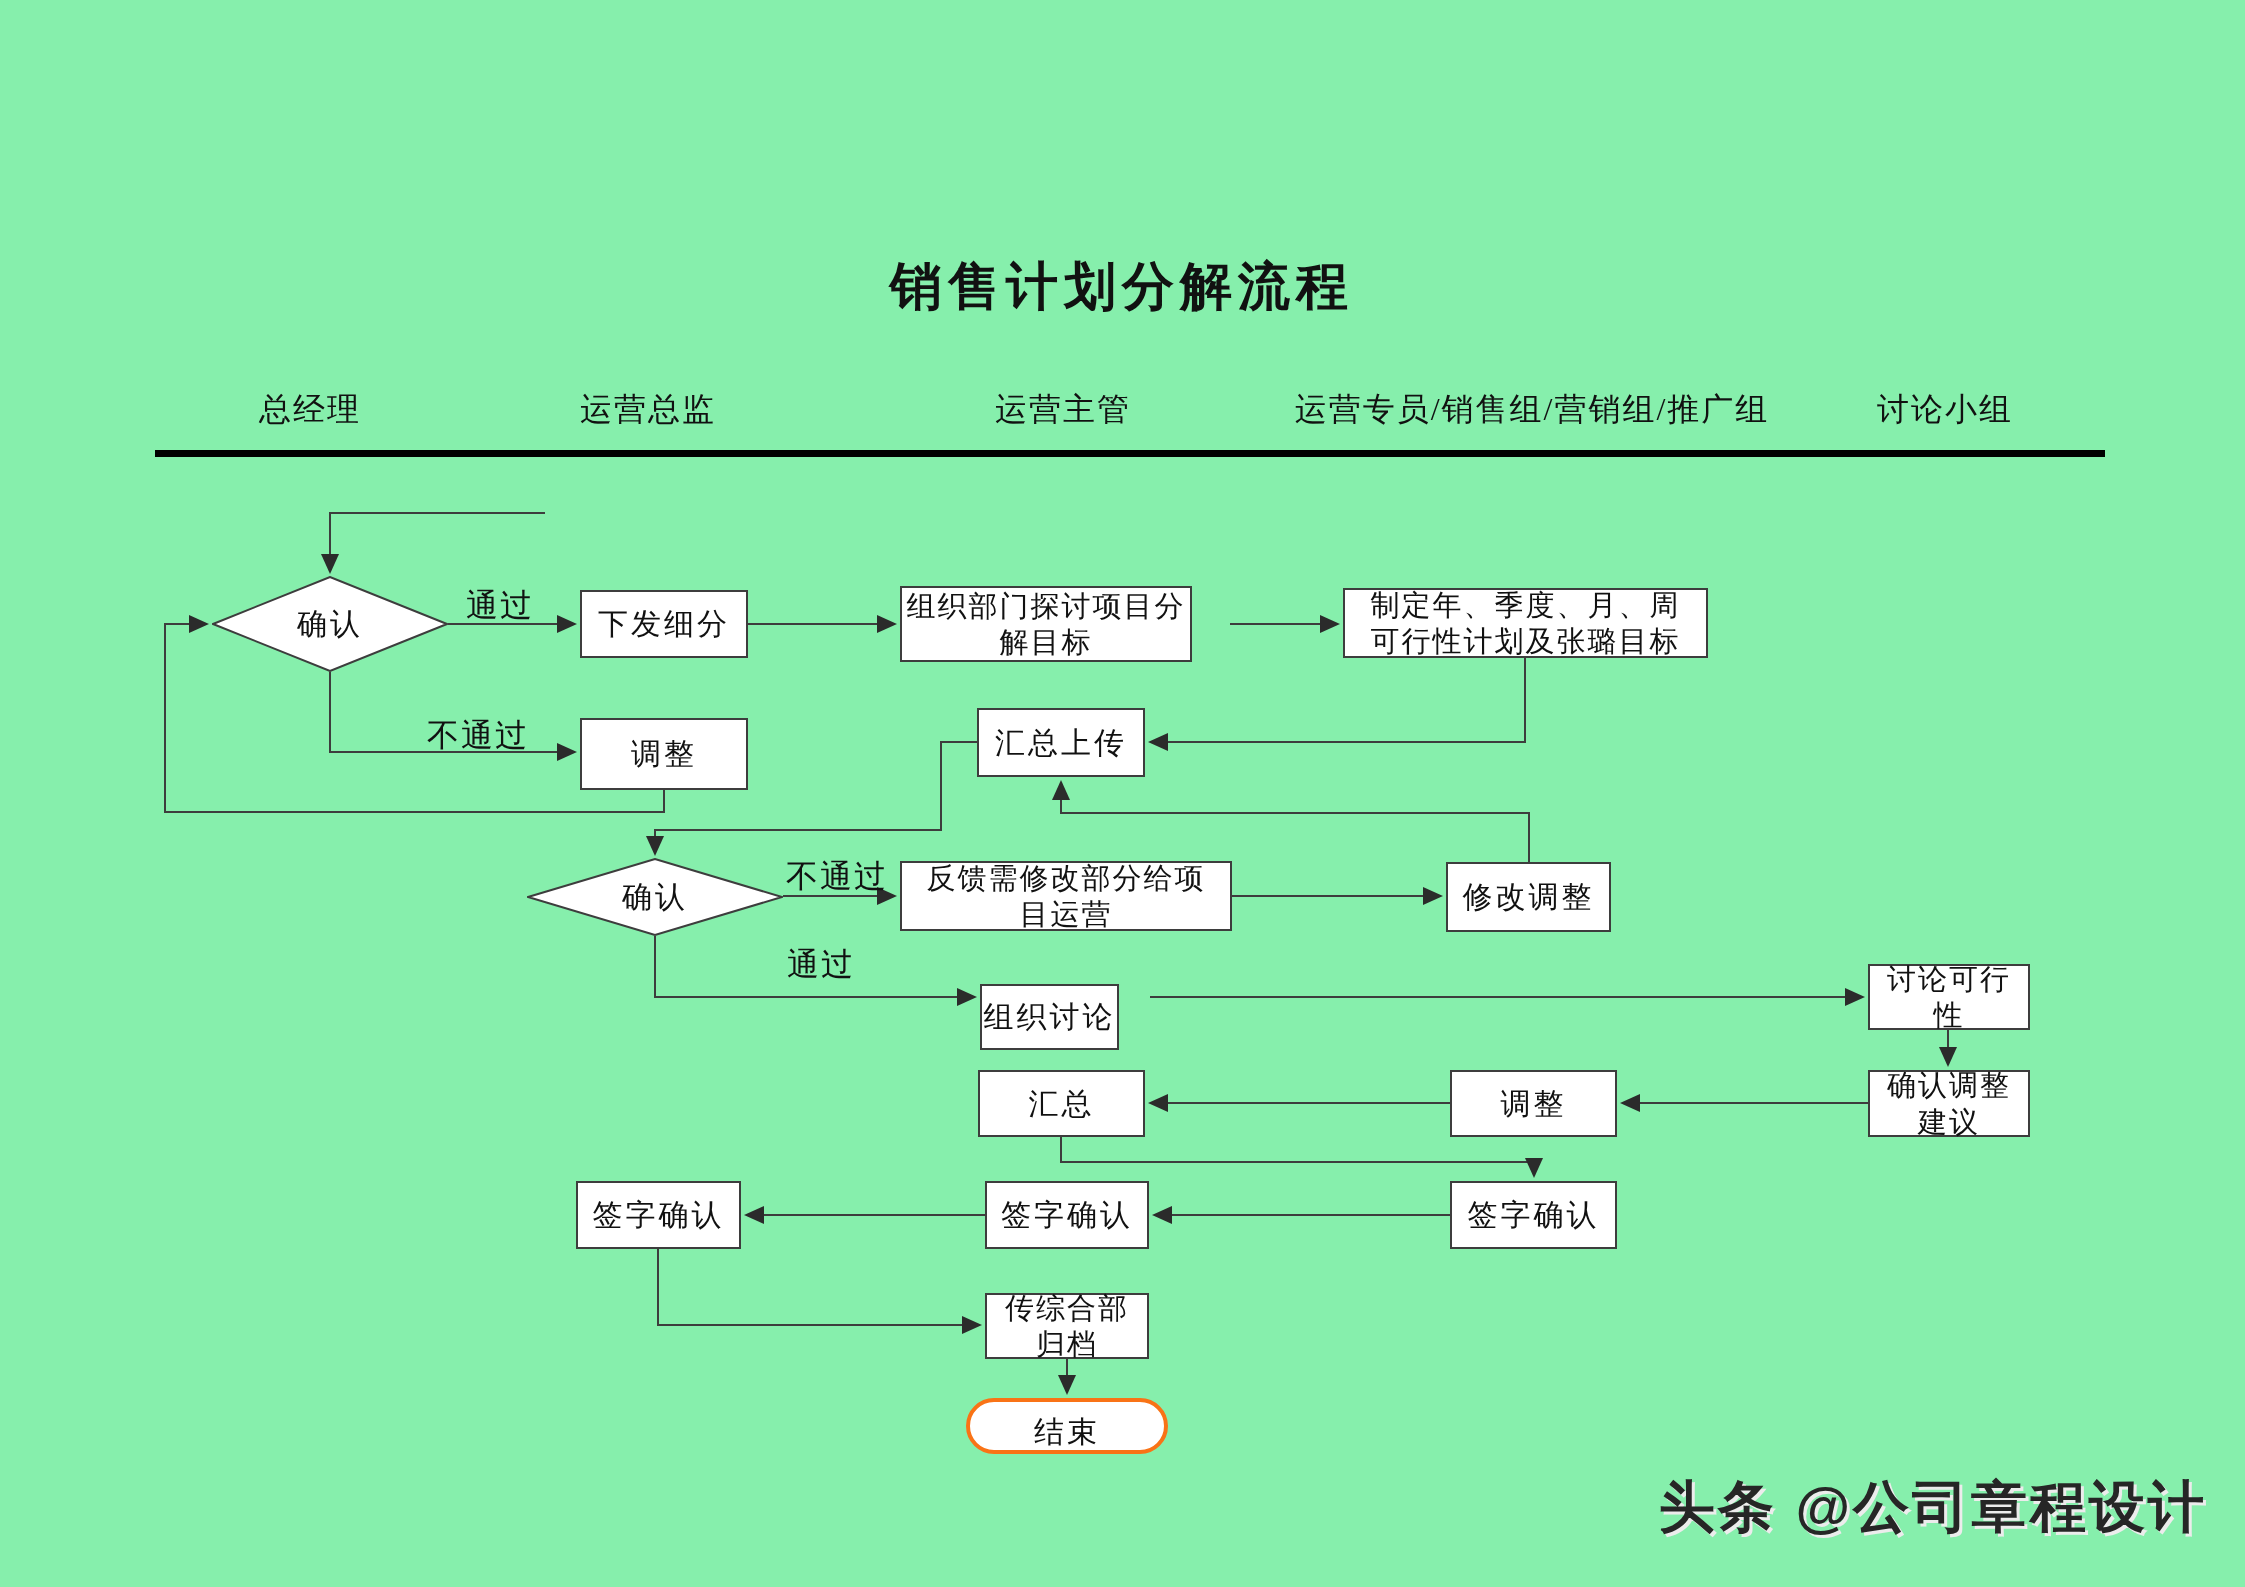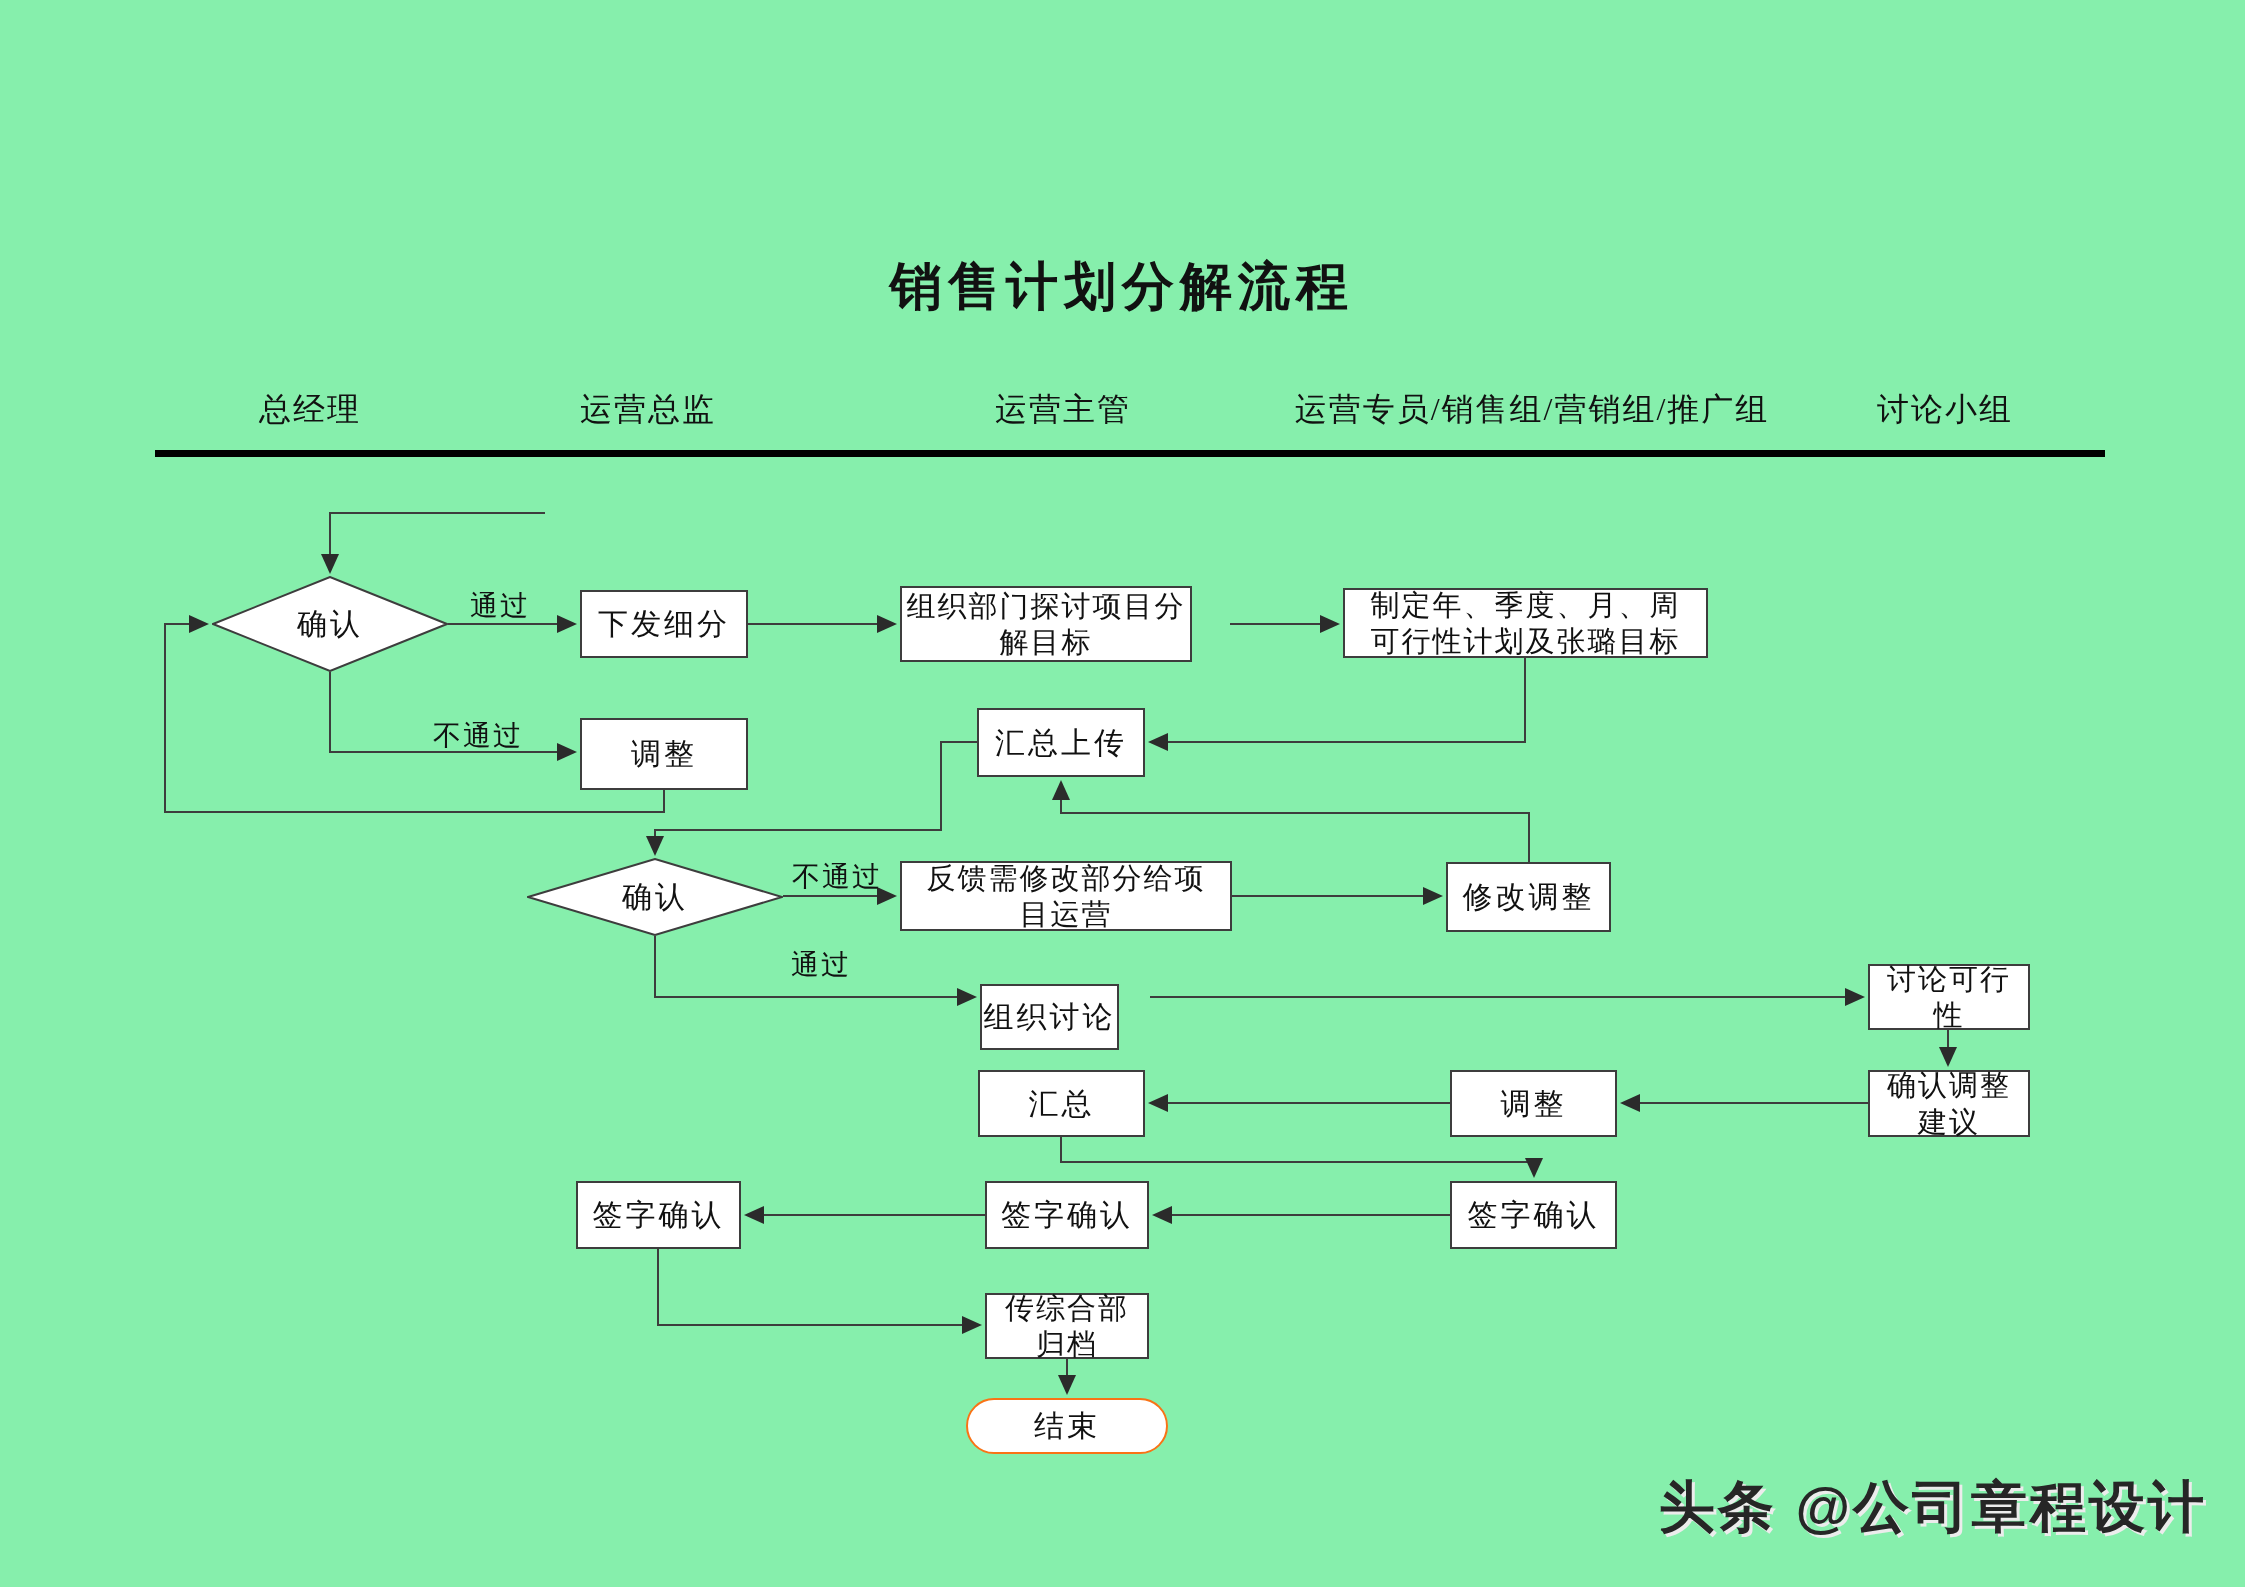--- a/index.html
+++ b/index.html
@@ -17,30 +17,30 @@
   }
   .lane-rule{
     position:absolute;left:155px;top:450px;width:1950px;height:7px;background:#000;
   }
   .edges{position:absolute;left:0;top:0;width:2245px;height:1587px;}
   .node{
     position:absolute;display:flex;align-items:center;justify-content:center;
     box-sizing:border-box;background:#fff;
   }
   .node.box{border:2px solid #3d3d3d;}
-  .node.stadium{border:2px solid #f97316;border-radius:30px;}
+  .node.stadium{border:4px solid #f97316;border-radius:30px;align-items:flex-end;}
   .node.poly{background:transparent;}
   .node.poly svg{position:absolute;left:0;top:0;}
   .nlabel{
     position:relative;z-index:2;font-size:30px;line-height:1.25;text-align:center;
     white-space:pre-line;letter-spacing:3px;
   }
   .nlabel.small{font-size:29px;letter-spacing:2px;}
   .edge-label{
-    position:absolute;transform:translate(-50%,-50%);font-size:28px;
+    position:absolute;transform:translate(-50%,-50%);font-size:32px;
     letter-spacing:2px;white-space:nowrap;z-index:3;
   }
   .watermark{
     position:absolute;right:38px;top:1470px;
     font-family:"Liberation Sans","DejaVu Sans",sans-serif;
     font-size:56px;font-weight:bold;letter-spacing:3px;color:#262626;
     text-shadow:3px 3px 0 #ececec;white-space:nowrap;
   }
 </style>
 </head>

